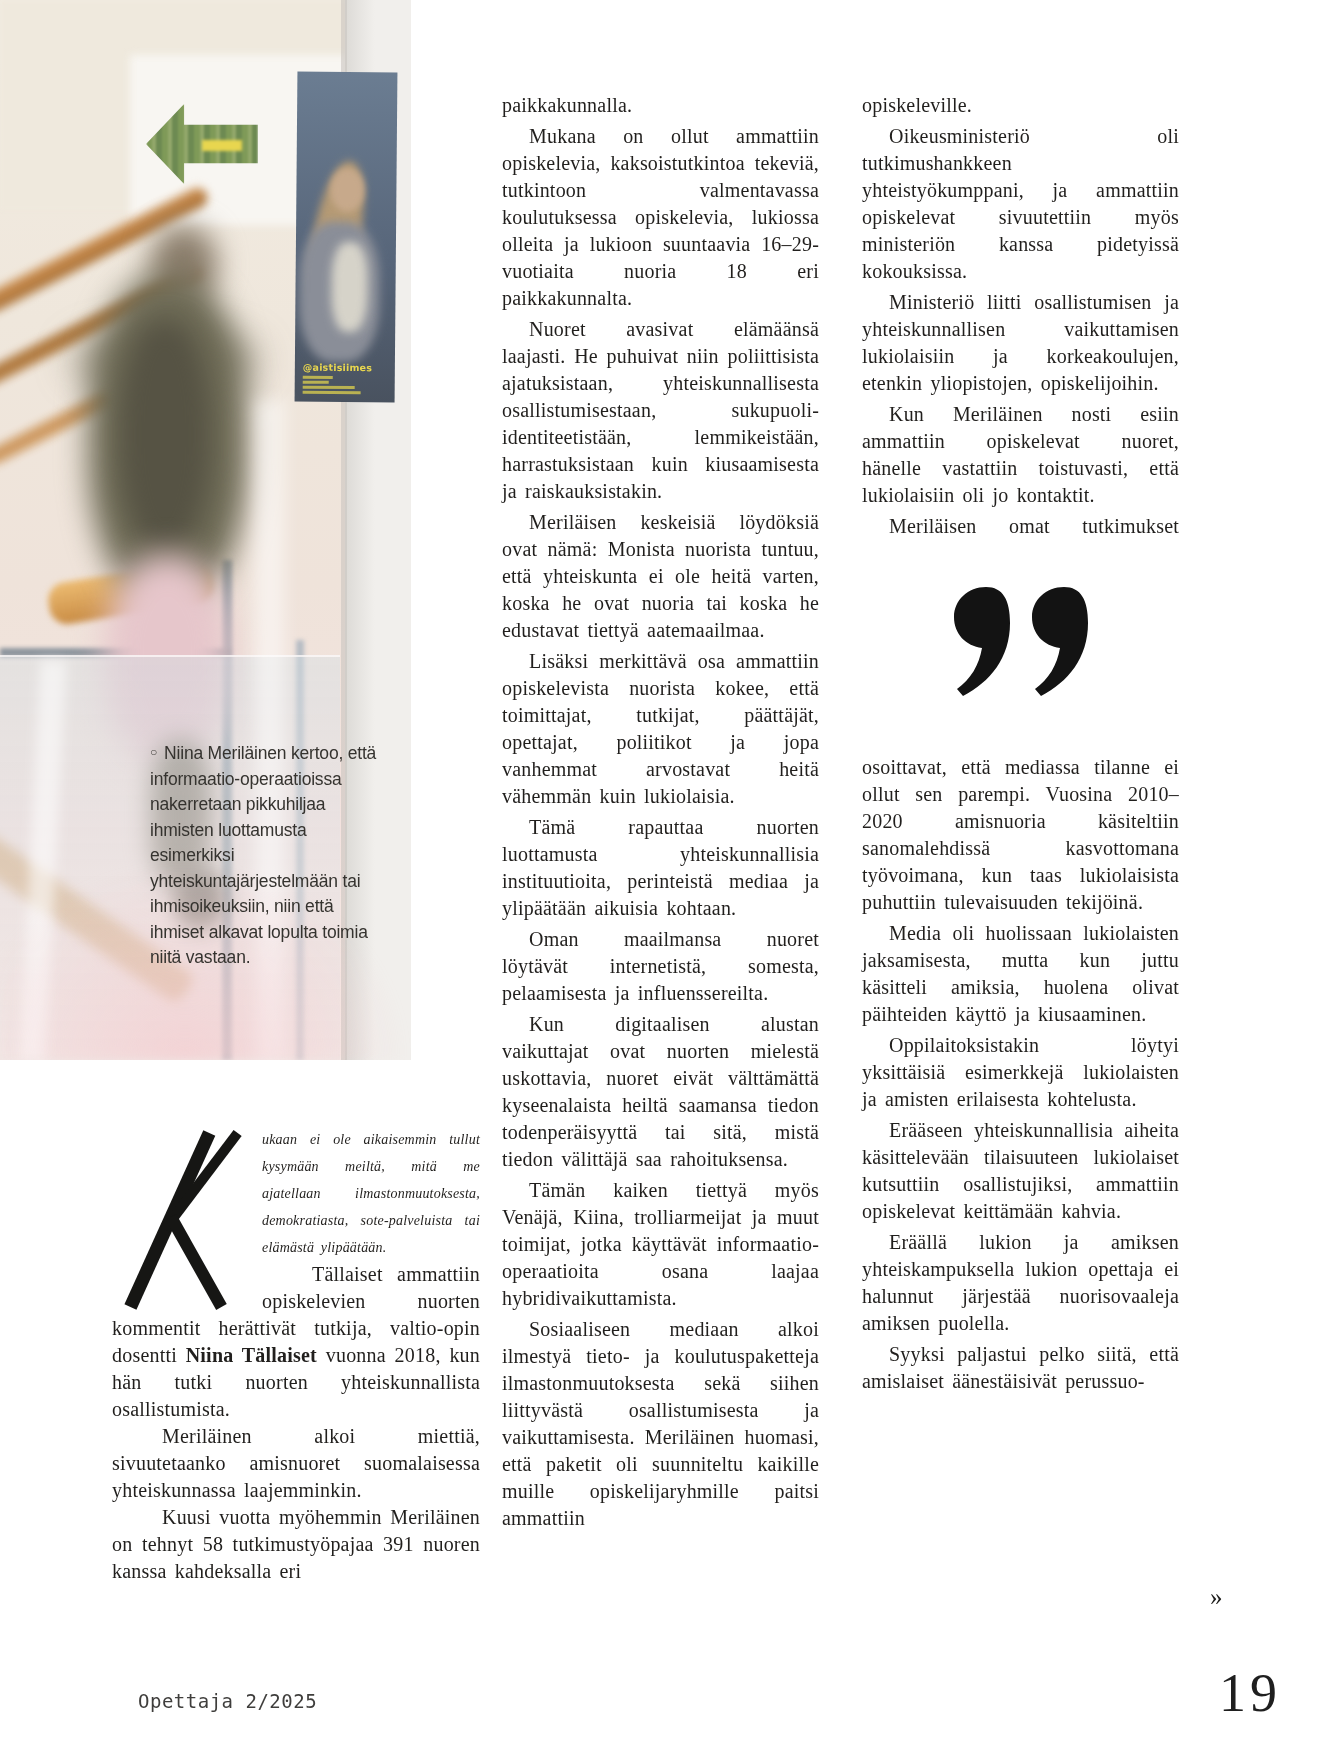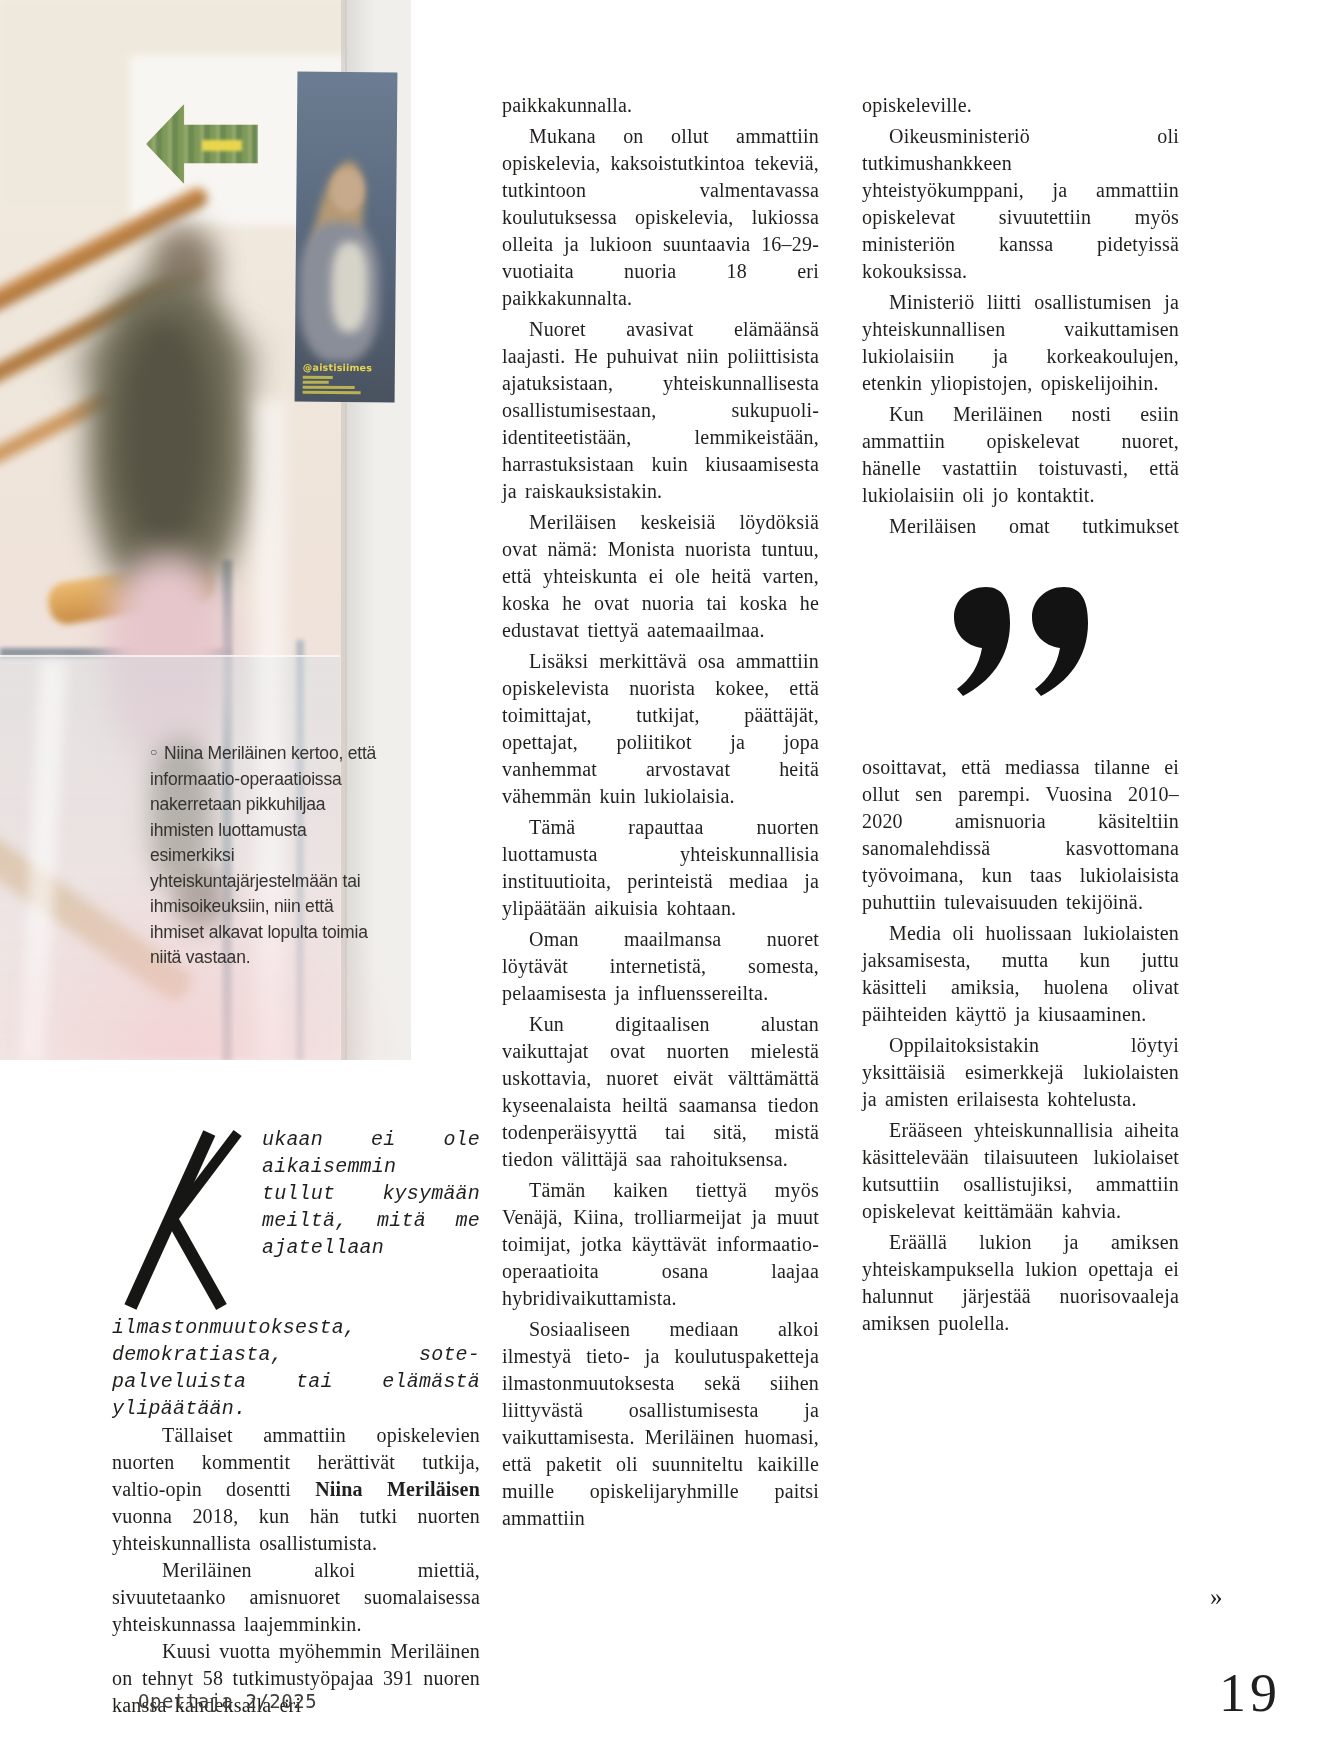--- a/index.html
+++ b/index.html
@@ -72,21 +72,21 @@
   
   .pullquote{margin:46px 0 56px;text-align:center;}
   .qmark{display:block;margin:0 auto 28px;}
   .qtext{width:272px;margin:0 auto;font-style:italic;font-weight:bold;font-size:31px;line-height:36.5px;
          letter-spacing:-.3px;word-spacing:0;color:var(--quote_ink,#131313);text-align:center;}
 
   
   .col-left{position:absolute;left:112px;top:1126px;width:368px;font-size:20px;line-height:27px;
             text-align:justify;word-spacing:3px;letter-spacing:.2px;}
   .col-left p{margin:0;text-indent:50px;}
-  .lead{font-style:italic;font-size:20px;font-family:Liberation Mono, monospace;}
+  .lead{font-style:italic;font-size:14px;}
   .dropcap-box{float:left;width:150px;height:188px;}
   .dropcap-box svg{display:block;margin-top:4px;}
 
   
   .footer-left{position:absolute;left:138px;top:1690px;font-family:"DejaVu Sans Mono",monospace;
                font-size:19px;letter-spacing:.5px;color:var(--footer_ink,#3f3e3c);}
   .page-num{position:absolute;left:1219px;top:1662px;font-family:"Liberation Serif",serif;
             font-size:54px;font-weight:normal;letter-spacing:4px;color:#1f1f1f;}
   .cont-mark{position:absolute;left:1210px;top:1583px;font-size:25px;color:#1d1d1b;}
 </style>
@@ -149,21 +149,21 @@
   <div class="col-left">
     <div class="lead">
       <span class="dropcap-box">
         <svg width="138" height="180" viewBox="0 0 120 178" aria-hidden="true">
           <line x1="88" y1="3" x2="10" y2="175" stroke="#161614" stroke-width="13"></line>
           <line x1="116" y1="3" x2="44" y2="98" stroke="#161614" stroke-width="10"></line>
           <line x1="50" y1="86" x2="100" y2="175" stroke="#161614" stroke-width="12"></line>
         </svg>
       </span><span>ukaan ei ole aikaisemmin tullut kysymään meiltä, mitä me ajatellaan ilmastonmuutoksesta, demokratiasta, sote-palveluista tai elämästä ylipäätään.</span>
     </div>
-    <p><span>Tällaiset ammattiin opiskelevien nuorten kommentit herättivät tutkija, valtio-opin dosentti </span><b>Niina Meriläisen</b><span> vuonna 2018, kun hän tutki nuorten yhteiskunnallista osallistumista.</span></p>
+    <p><span>Tällaiset ammattiin opiskelevien nuorten kommentit herättivät tutkija, valtio-opin dosentti </span><b>Niina Tällaiset</b><span> vuonna 2018, kun hän tutki nuorten yhteiskunnallista osallistumista.</span></p>
     <div>
         <p>Meriläinen alkoi miettiä, sivuutetaanko amisnuoret suomalaisessa yhteiskunnassa laajemminkin.</p>
         <p>Kuusi vuotta myöhemmin Meriläinen on tehnyt 58 tutkimustyöpajaa 391 nuoren kanssa kahdeksalla eri</p>
       </div>
   </div>
 
   <div class="col col-mid">
     <p class="noindent">paikkakunnalla.</p>
     <div>
         <p>Mukana on ollut ammattiin opiskelevia, kaksoistutkintoa tekeviä, tutkintoon valmentavassa koulutuksessa opiskelevia, lukiossa olleita ja lukioon suuntaavia 16–29-vuotiaita nuoria 18 eri paikkakunnalta.</p>
@@ -195,20 +195,21 @@
         <path fill="#131313" transform="translate(78,0)" d="M33,1 C15,1 1,14 1,31 C1,48 13,60 29,62 C26,79 18,93 4,103 L10,110 C37,96 57,72 57,37 C57,14 50,1 33,1 Z"></path>
       </svg>
     </div>
 
     <p class="noindent">osoittavat, että mediassa tilanne ei ollut sen parempi. Vuosina 2010–2020 amisnuoria käsiteltiin sanomalehdissä kasvottomana työvoimana, kun taas lukiolaisista puhuttiin tulevaisuuden tekijöinä.</p>
     <div>
         <p>Media oli huolissaan lukiolaisten jaksamisesta, mutta kun juttu käsitteli amiksia, huolena olivat päihteiden käyttö ja kiusaaminen.</p>
         <p>Oppilaitoksistakin löytyi yksittäisiä esimerkkejä lukiolaisten ja amisten erilaisesta kohtelusta.</p>
         <p>Erääseen yhteiskunnallisia aiheita käsittelevään tilaisuuteen lukiolaiset kutsuttiin osallistujiksi, ammattiin opiskelevat keittämään kahvia.</p>
         <p>Eräällä lukion ja amiksen yhteiskampuksella lukion opettaja ei halunnut järjestää nuorisovaaleja amiksen puolella.</p>
+        <p>Syyksi paljastui pelko siitä, että amislaiset äänestäisivät perussuo-</p>
       </div>
   </div>
 
   <span class="cont-mark">»</span>
   <div class="footer-left">Opettaja 2/2025</div>
   <div class="page-num">19</div>
 
 </div>
 
 </body></html>

